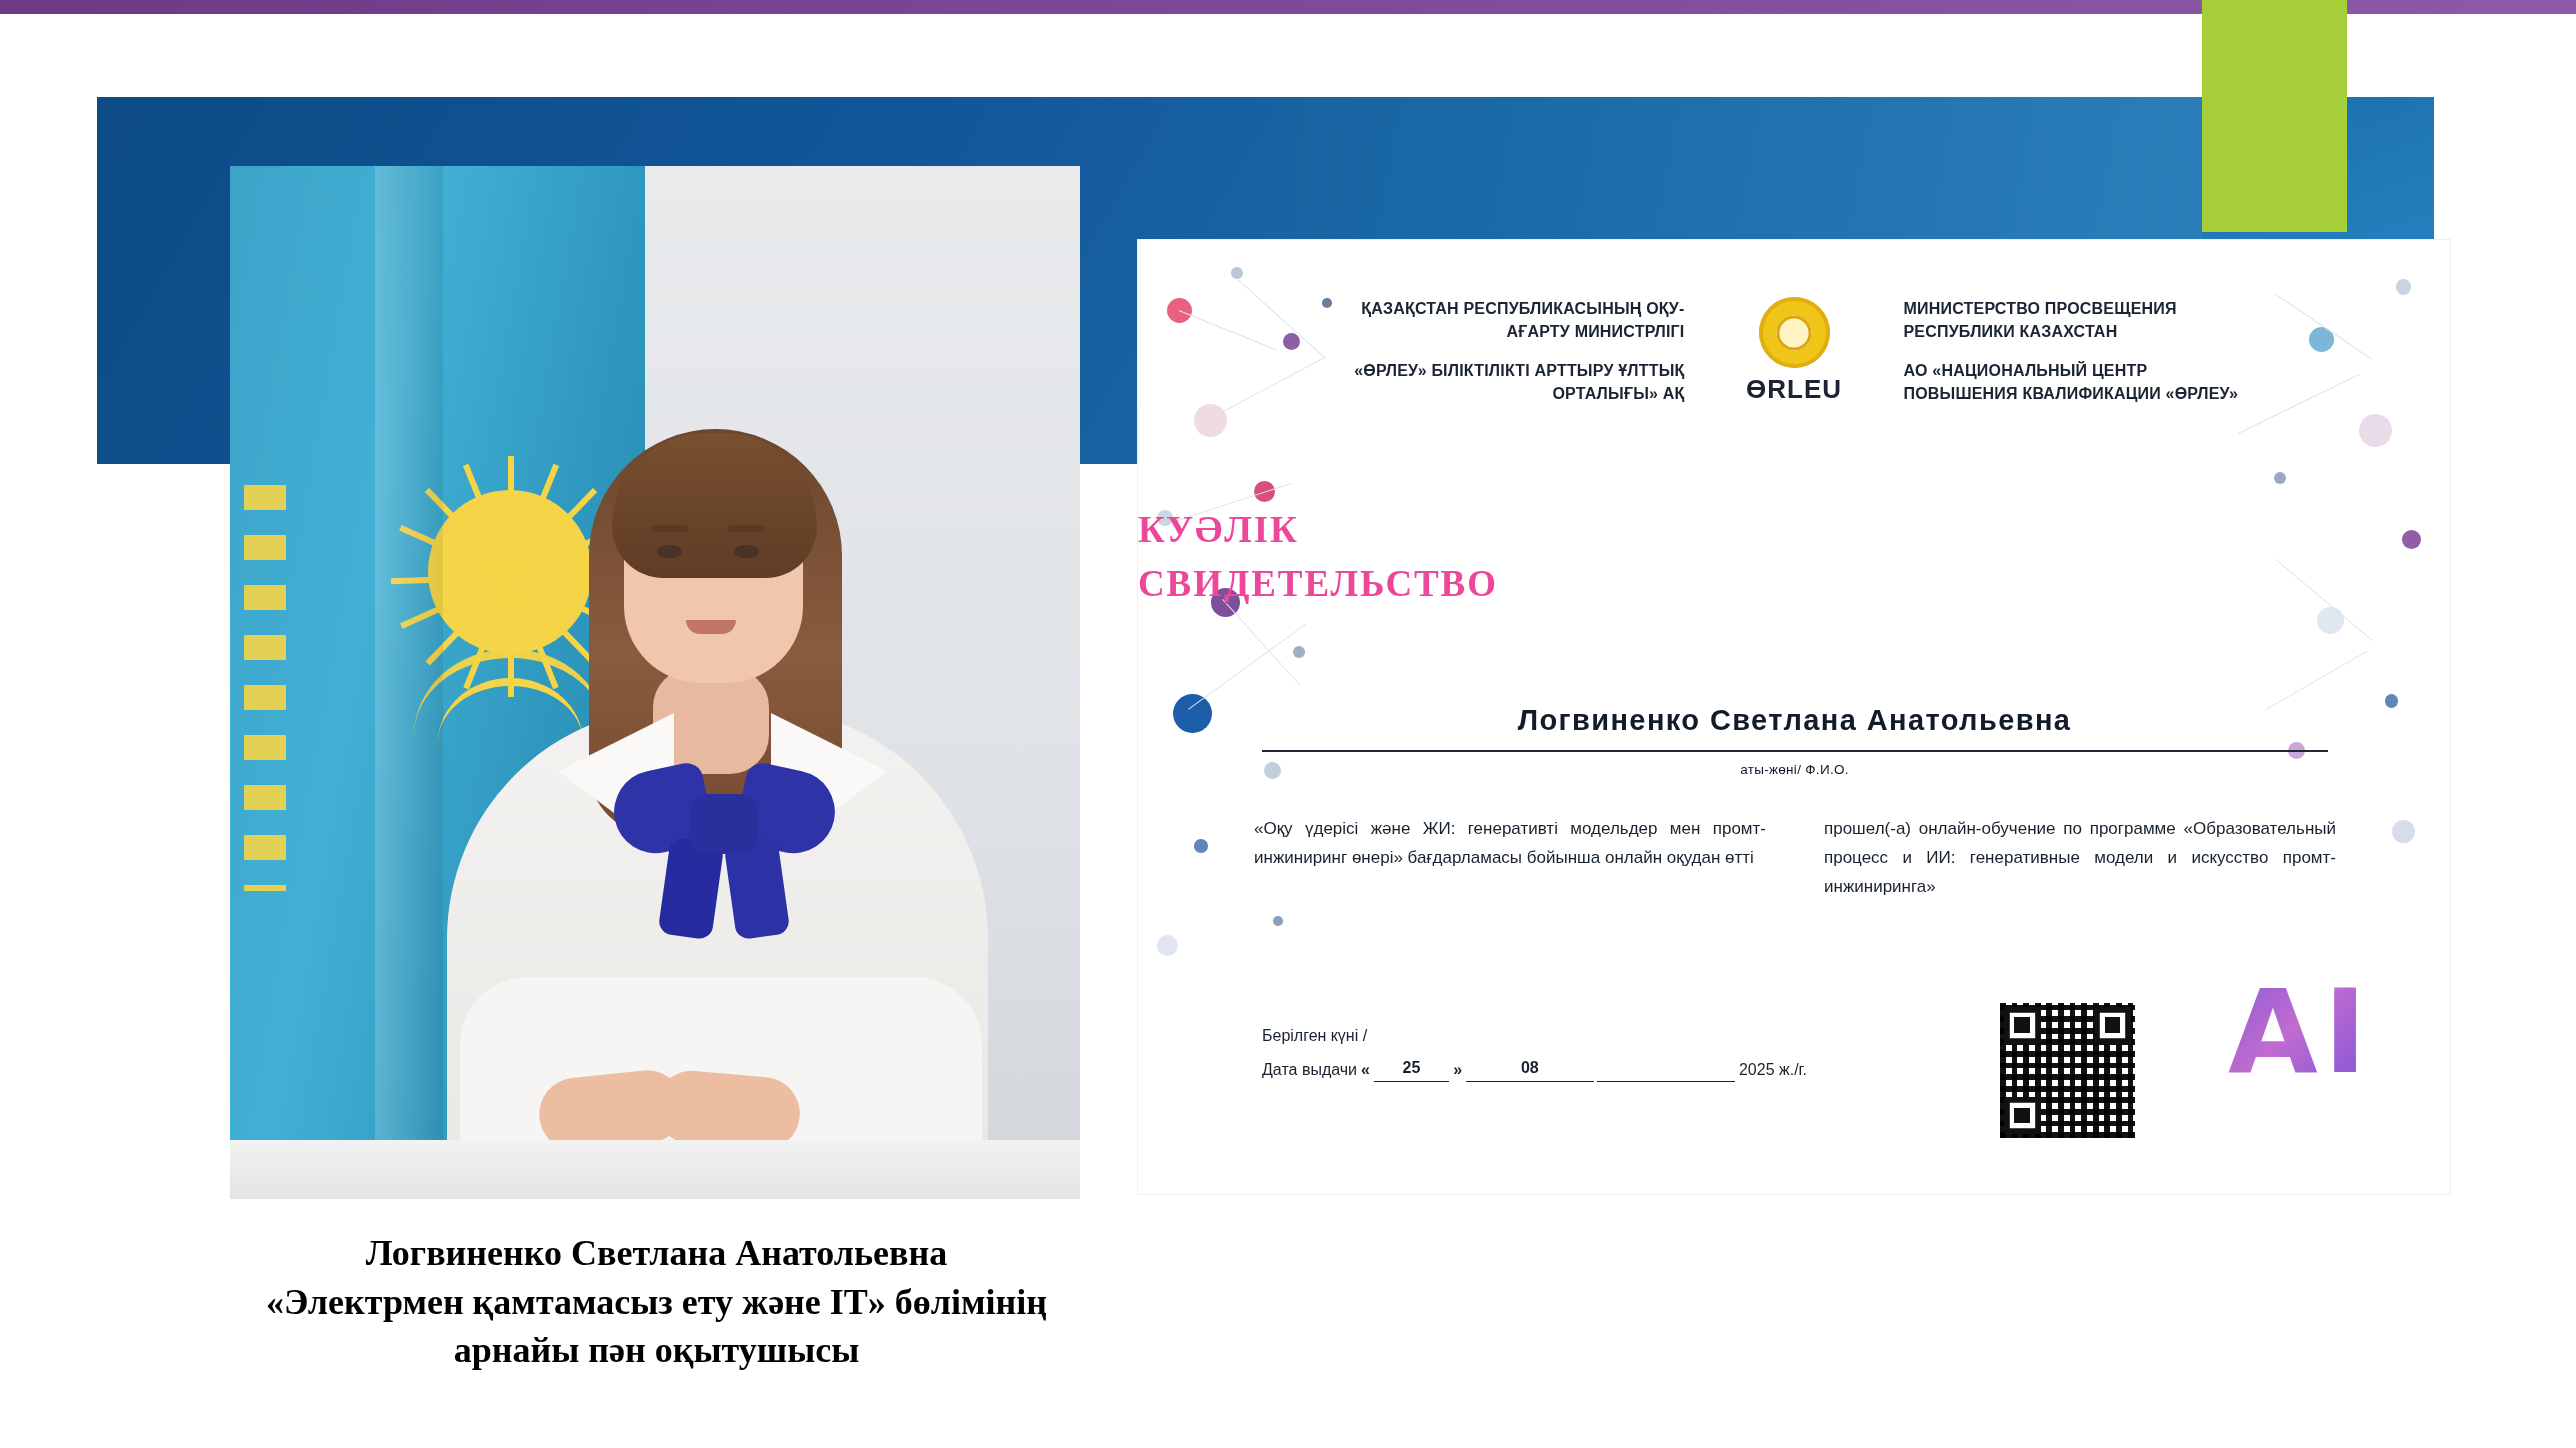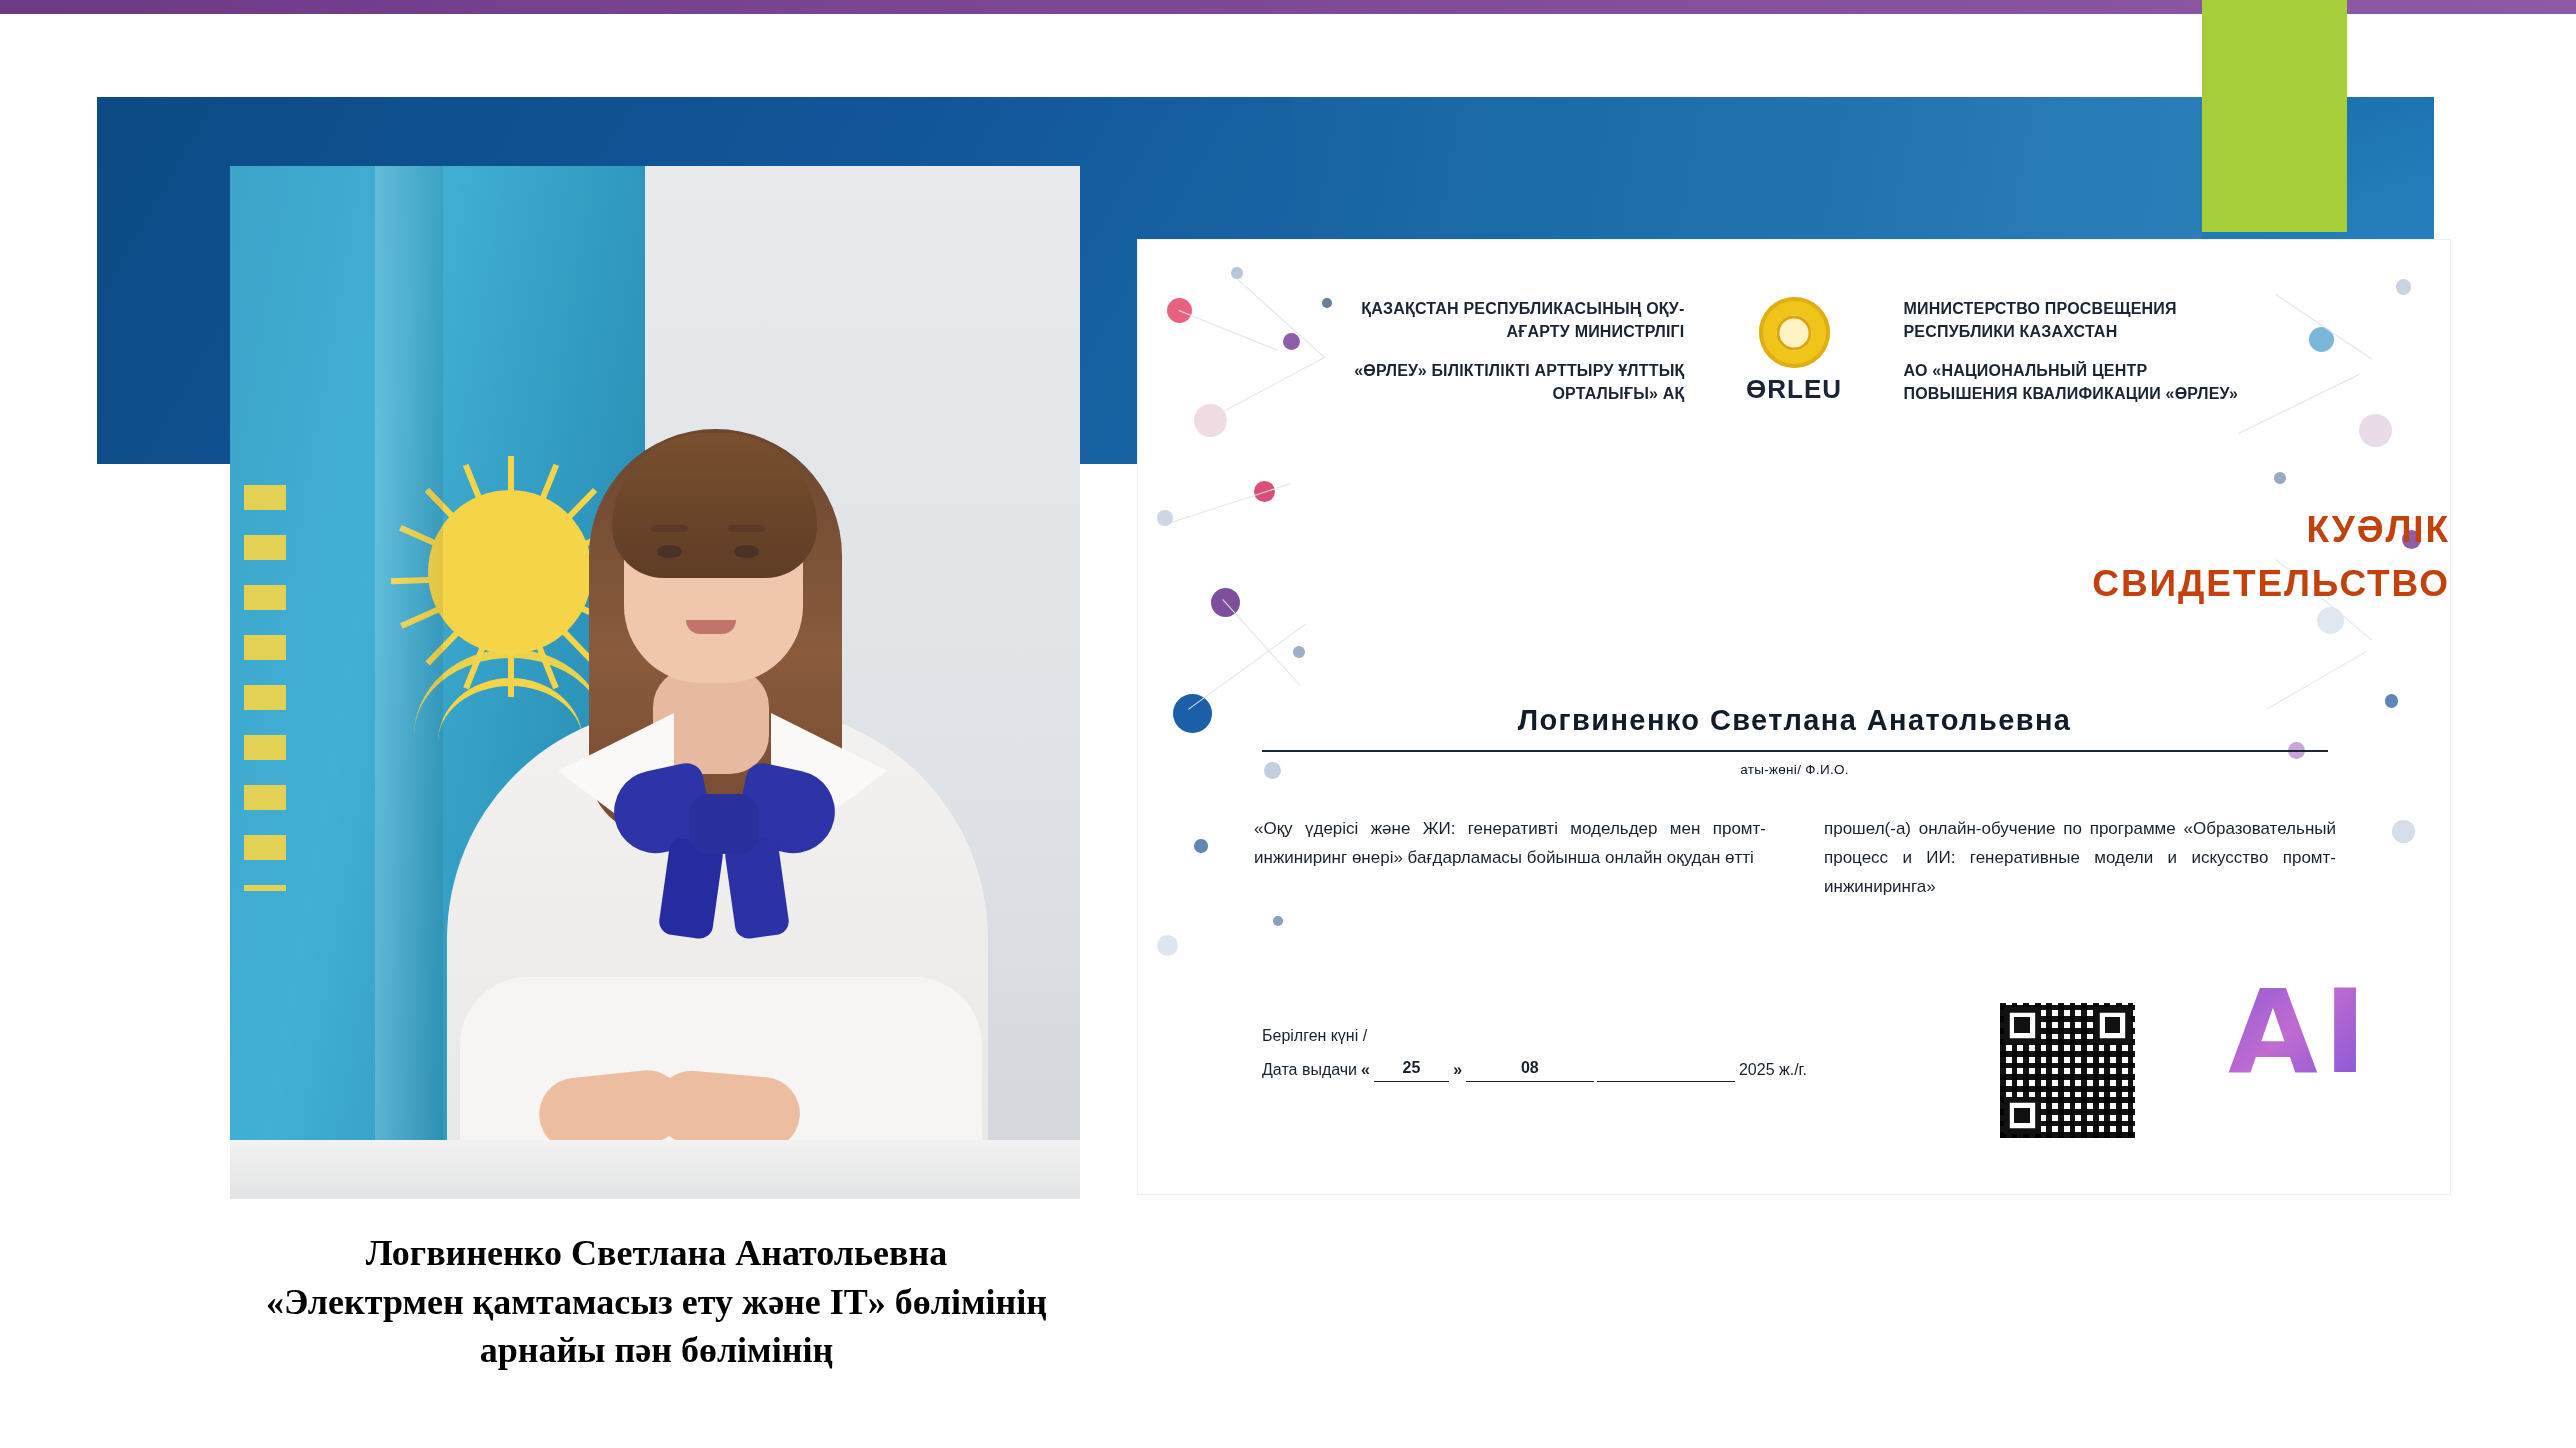--- a/index.html
+++ b/index.html
@@ -374,26 +374,27 @@
     font-size: 26px;
     font-weight: bold;
     letter-spacing: 1px;
     color: #1a2433;
   }
 
   .cert-title {
     position: absolute;
     top: 263px;
     left: 0; width: 100%;
-    text-align: right;
+    text-align: left;
     font-size: 37px;
     font-weight: bold;
     letter-spacing: 1.9px;
-    color: #c2410c;
+    color: #ec4899;
     line-height: 1.45;
+    font-family: Liberation Serif, serif;
   }
 
   .cert-name {
     position: absolute;
     top: 464px;
     left: 135px;
     width: 1043px;
     text-align: center;
     font-size: 29px;
     font-weight: bold;
@@ -556,21 +557,21 @@
   </div>
   <div class="arms"></div>
   <div class="hand l"></div>
   <div class="hand r"></div>
   <div class="desk"></div>
 </div>
 
 <div class="caption">
   <div>Логвиненко Светлана Анатольевна</div>
   <div>«Электрмен қамтамасыз ету және IT» бөлімінің</div>
-  <div>арнайы пән бөлімінің</div>
+  <div>арнайы пән оқытушысы</div>
 </div>
 
 <div class="cert">
 
   <div class="cert-left-dots">
     <span class="dot" style="left:29px;top:58px;width:25px;height:25px;background:#e8627f;"></span>
     <span class="dot" style="left:93px;top:27px;width:11.6px;height:11.6px;background:#b9c5d8;"></span>
     <span class="dot" style="left:145px;top:93px;width:17.4px;height:17.4px;background:#8e5ea8;"></span>
     <span class="dot" style="left:56px;top:164px;width:33px;height:33px;background:#f1dbe2;"></span>
     <span class="dot" style="left:184px;top:58px;width:9.7px;height:9.7px;background:#6b7f99;"></span>

